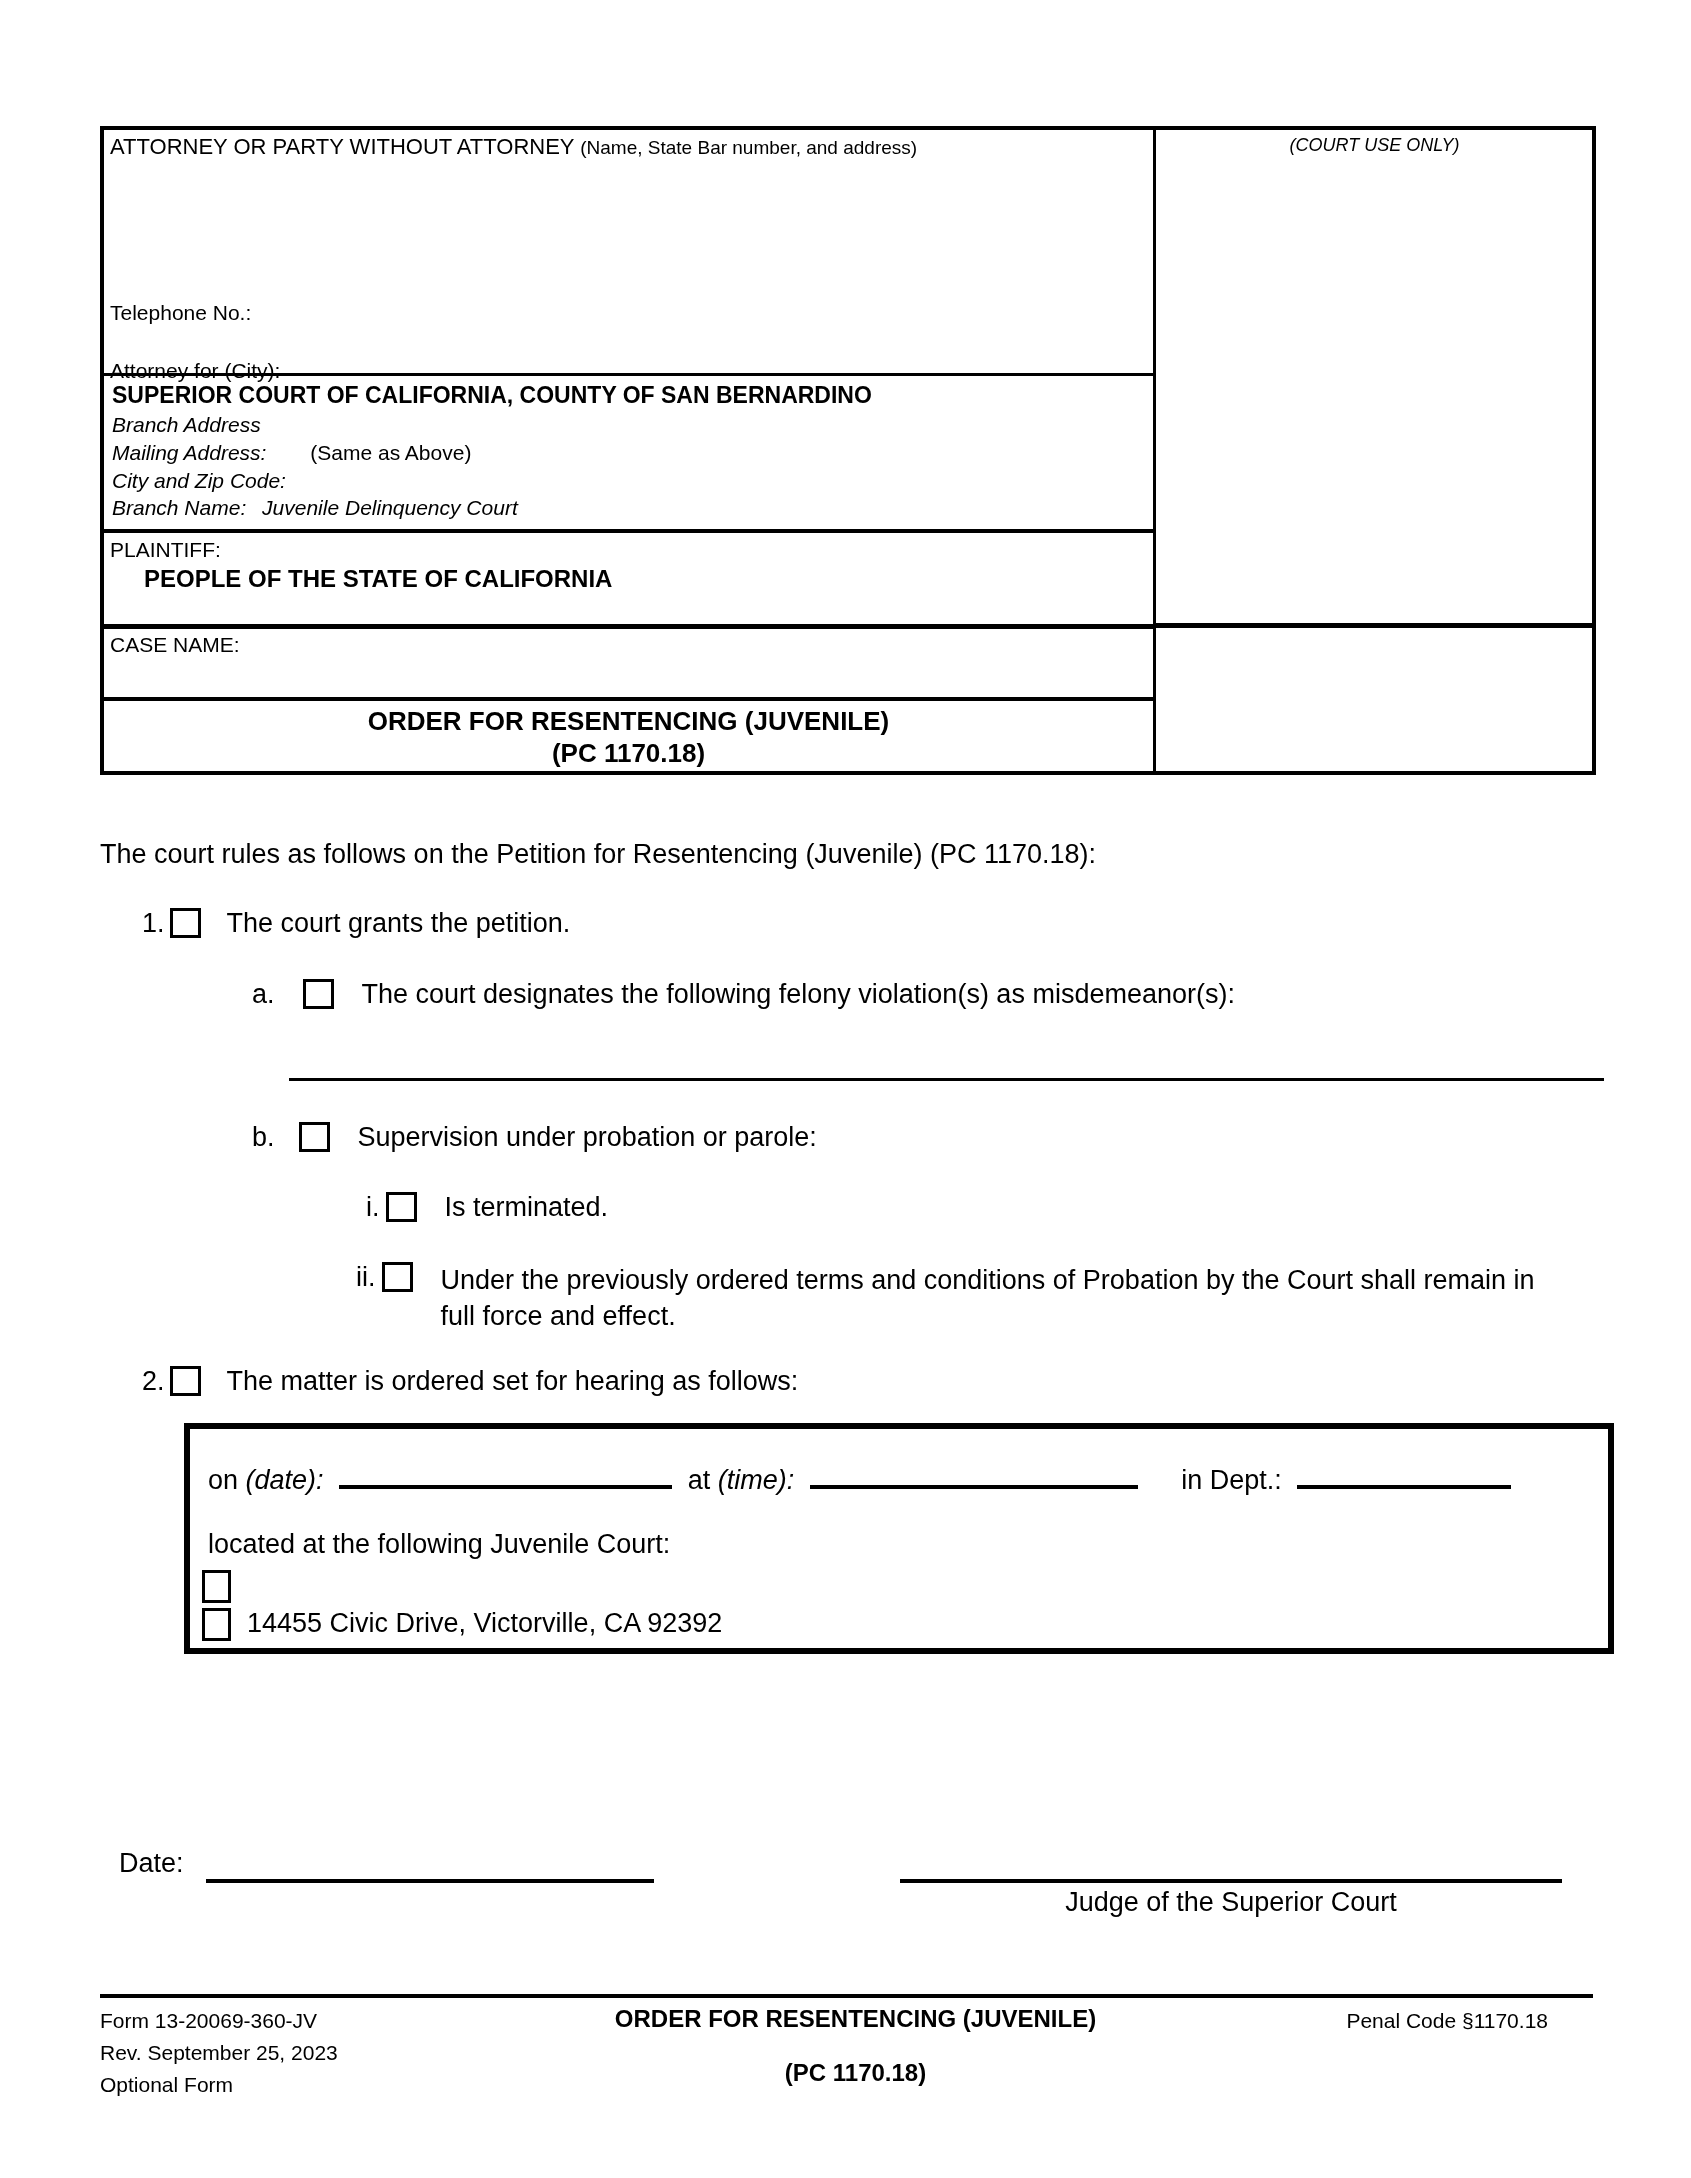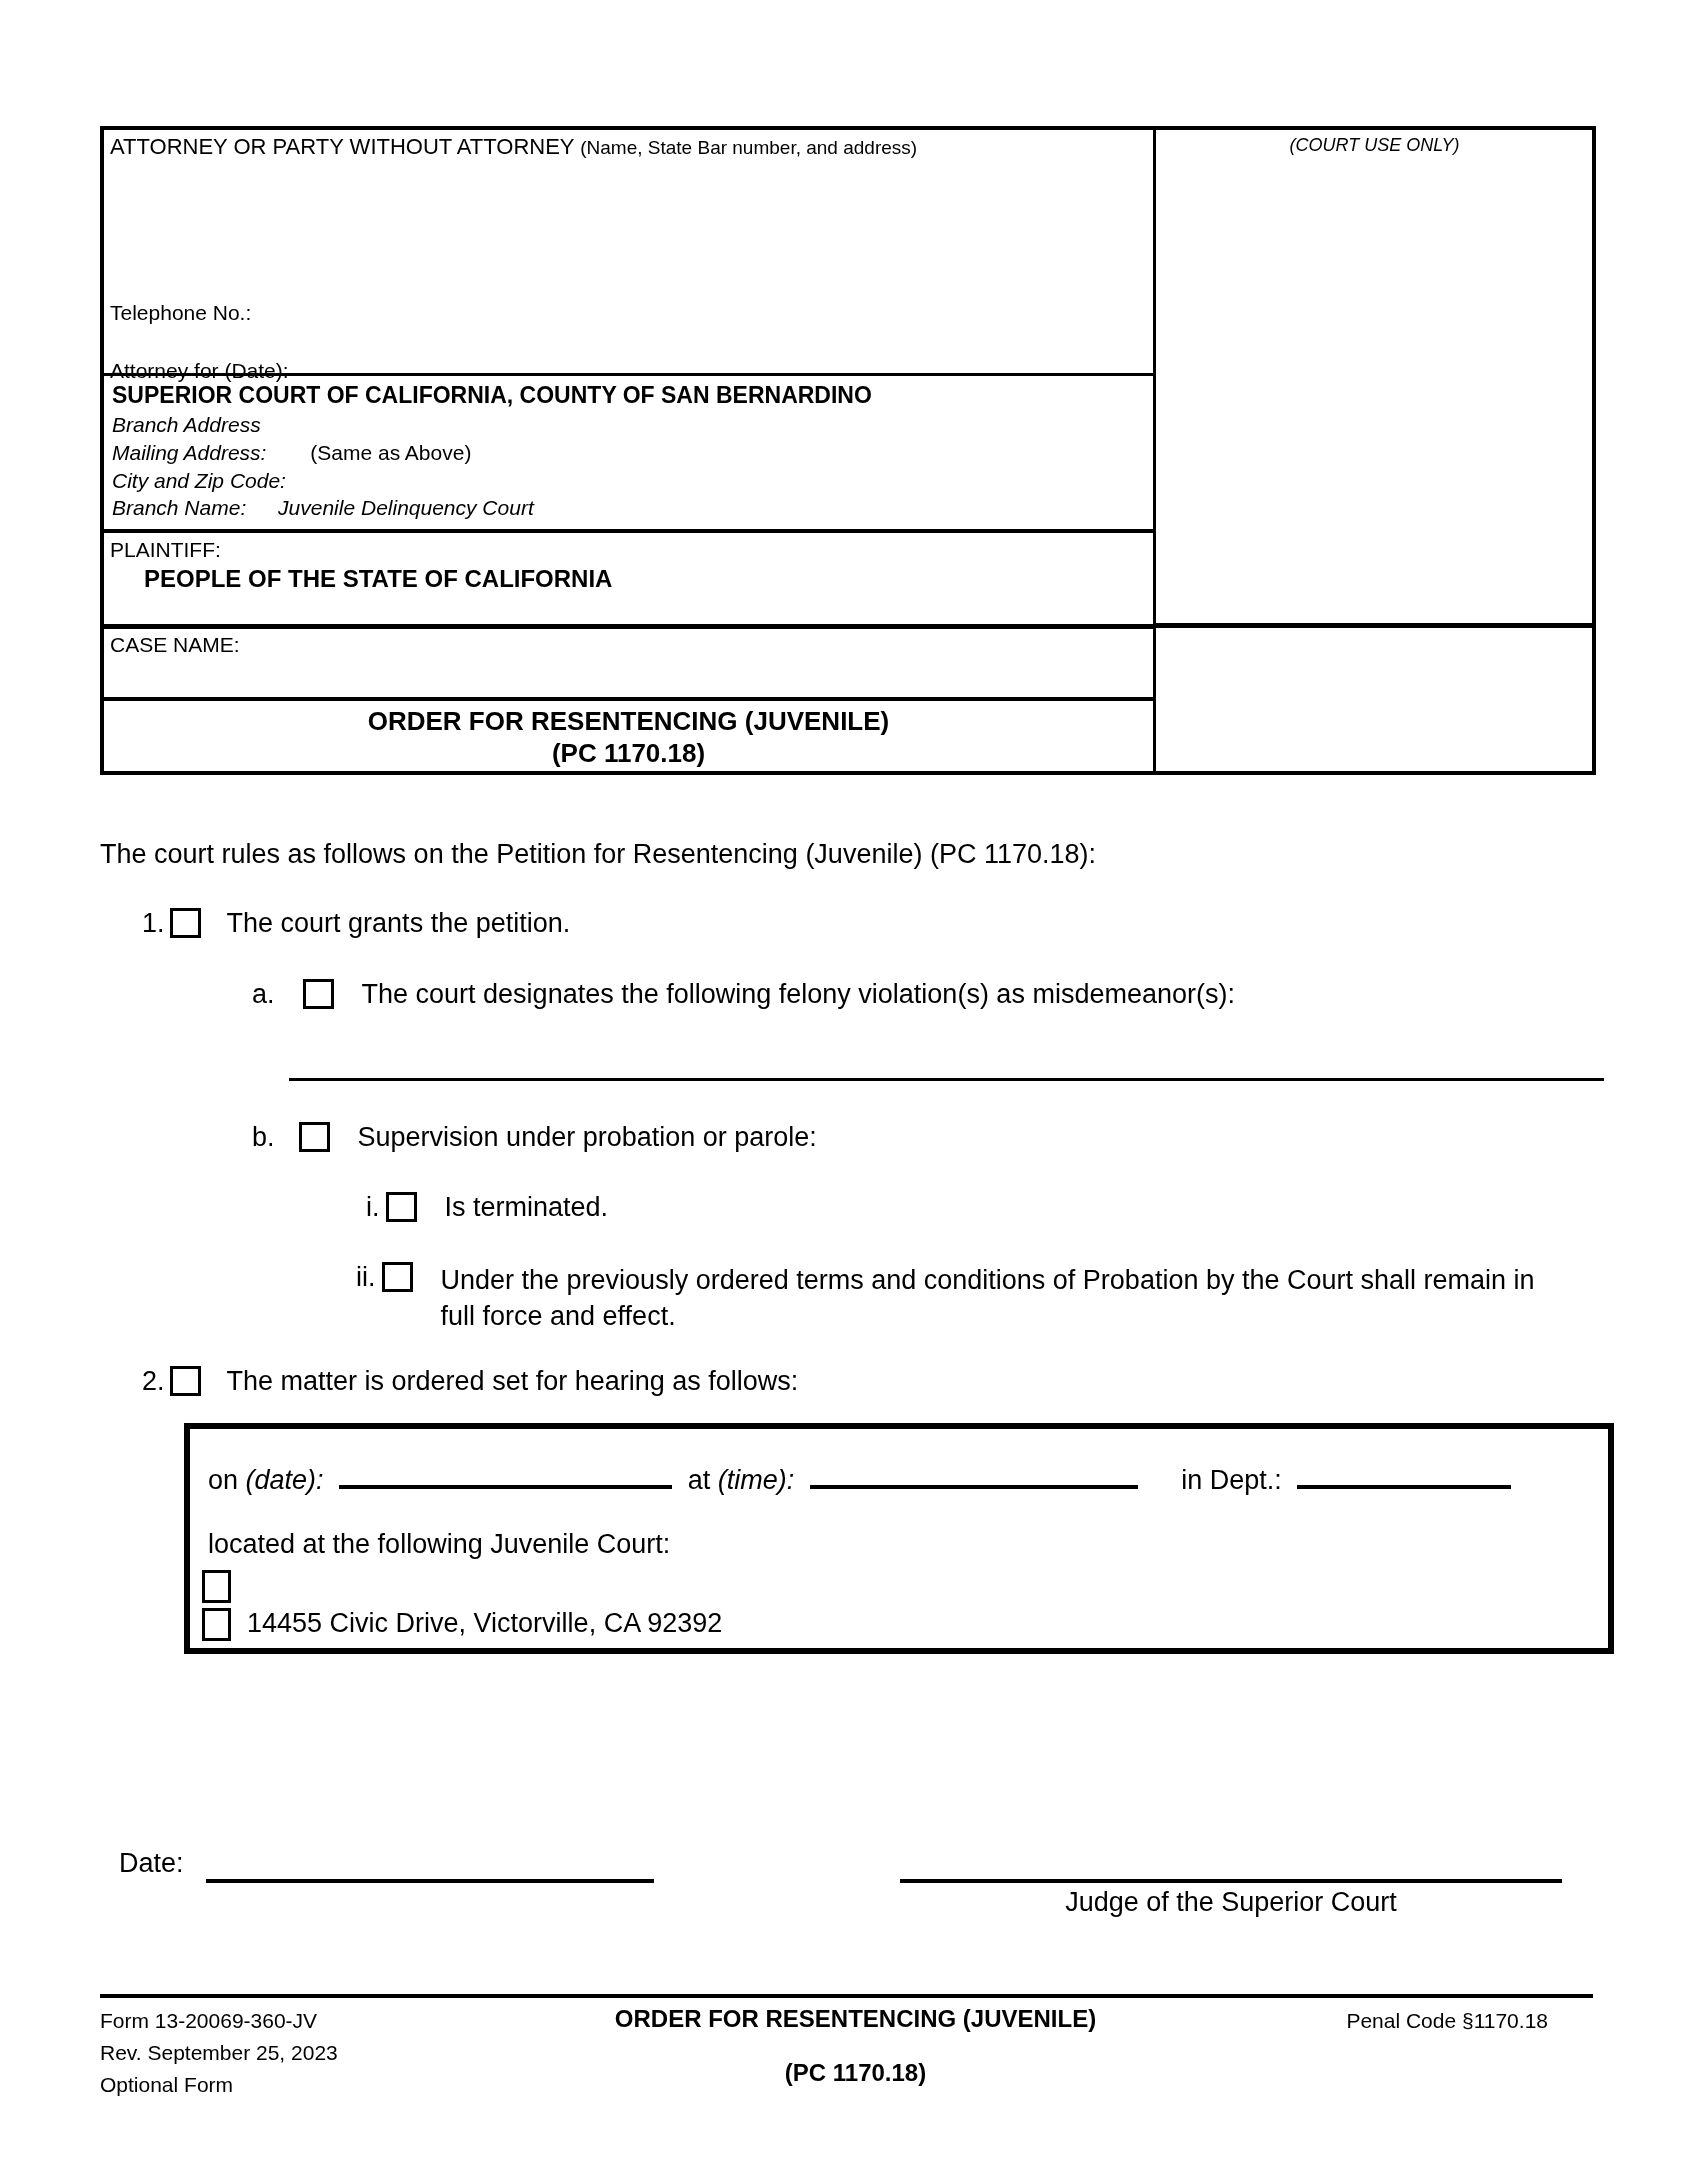--- a/index.html
+++ b/index.html
@@ -58,34 +58,34 @@
 <div class="page">
 
   <div class="hdr">
 
     <div class="cell cell-attorney">
       <div class="abs lbl-cap" style="left:6px; top:4px;">
         <span>ATTORNEY OR PARTY WITHOUT ATTORNEY</span>
         <span class="paren">(Name, State Bar number, and address)</span>
       </div>
       <div class="abs lbl-sm" style="left:6px; top:171px;">Telephone  No.:</div>
-      <div class="abs lbl-sm" style="left:6px; top:229px;">Attorney for  (Date):</div>
+      <div class="abs lbl-sm" style="left:6px; top:229px;">Attorney for  (City):</div>
     </div>
 
     <div class="cell cell-court">
       <div class="abs court-name" style="left:8px; top:6px;">SUPERIOR COURT OF CALIFORNIA, COUNTY OF SAN BERNARDINO</div>
       <div class="abs lbl-sm it" style="left:8px; top:37px;">Branch Address</div>
       <div class="abs lbl-sm" style="left:8px; top:65px;">
         <span class="it">Mailing Address:</span>
         <span style="margin-left:38px;">(Same as Above)</span>
       </div>
       <div class="abs lbl-sm it" style="left:8px; top:93px;">City and Zip Code:</div>
       <div class="abs lbl-sm it" style="left:8px; top:120px;">
         <span>Branch Name:</span>
-        <span style="margin-left:26px;">Juvenile Delinquency Court</span>
+        <span style="margin-left:10px;">Juvenile Delinquency Court</span>
       </div>
     </div>
 
     <div class="cell cell-plaintiff">
       <div class="abs lbl-sm" style="left:6px; top:5px;">PLAINTIFF:</div>
       <div class="abs plaintiff-val" style="left:40px; top:32px;">PEOPLE OF THE STATE OF CALIFORNIA</div>
     </div>
 
     <div class="cell cell-casename">
       <div class="abs lbl-sm" style="left:6px; top:5px;">CASE NAME:</div>

